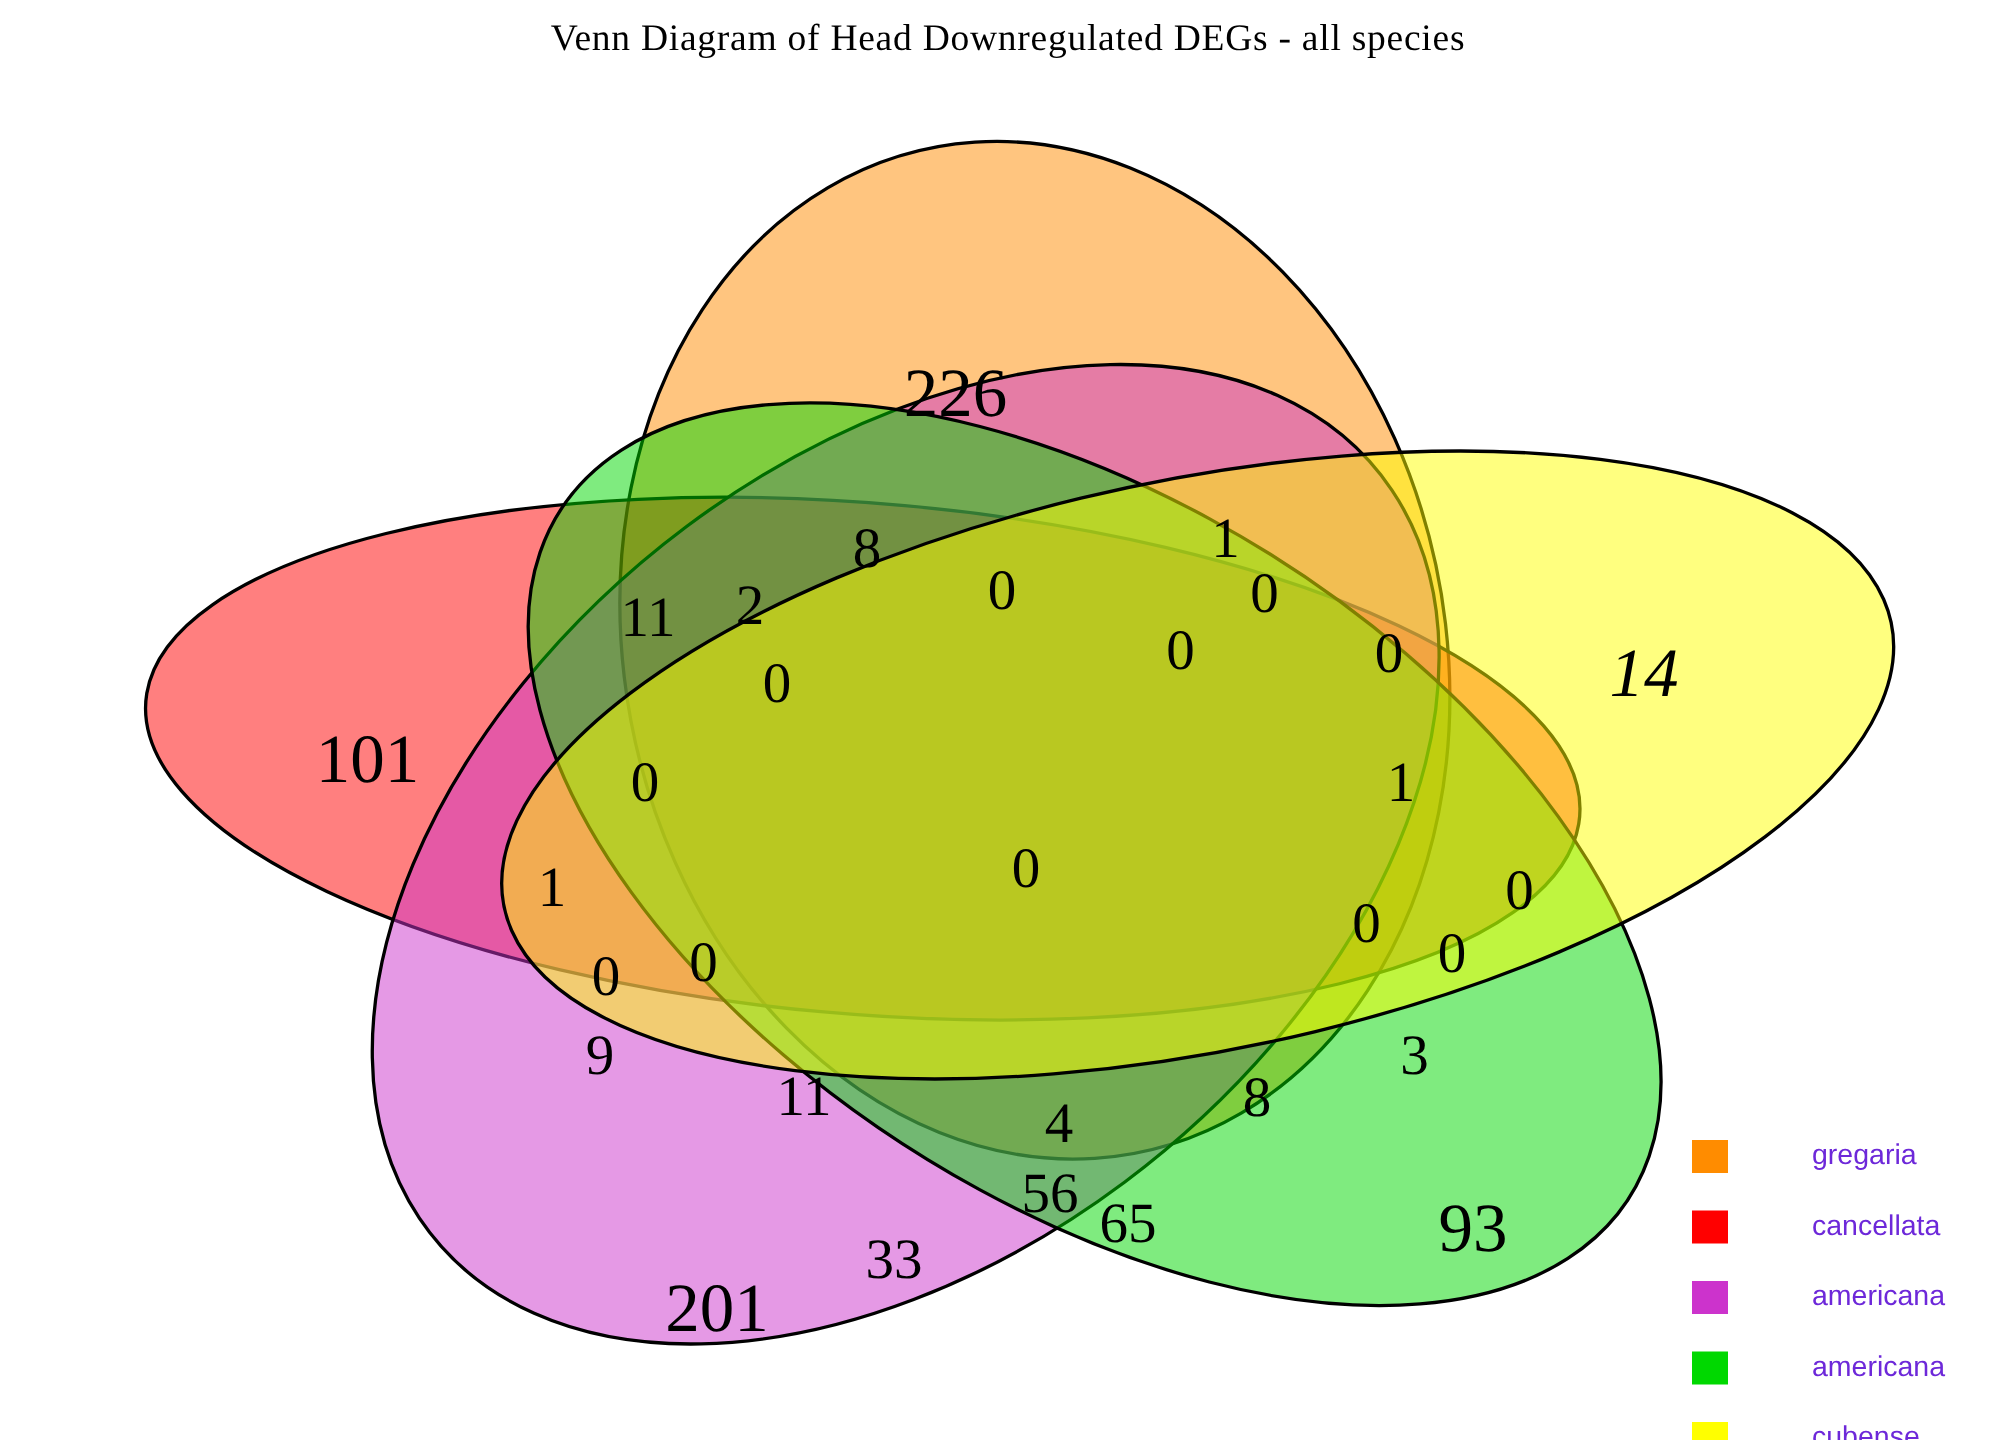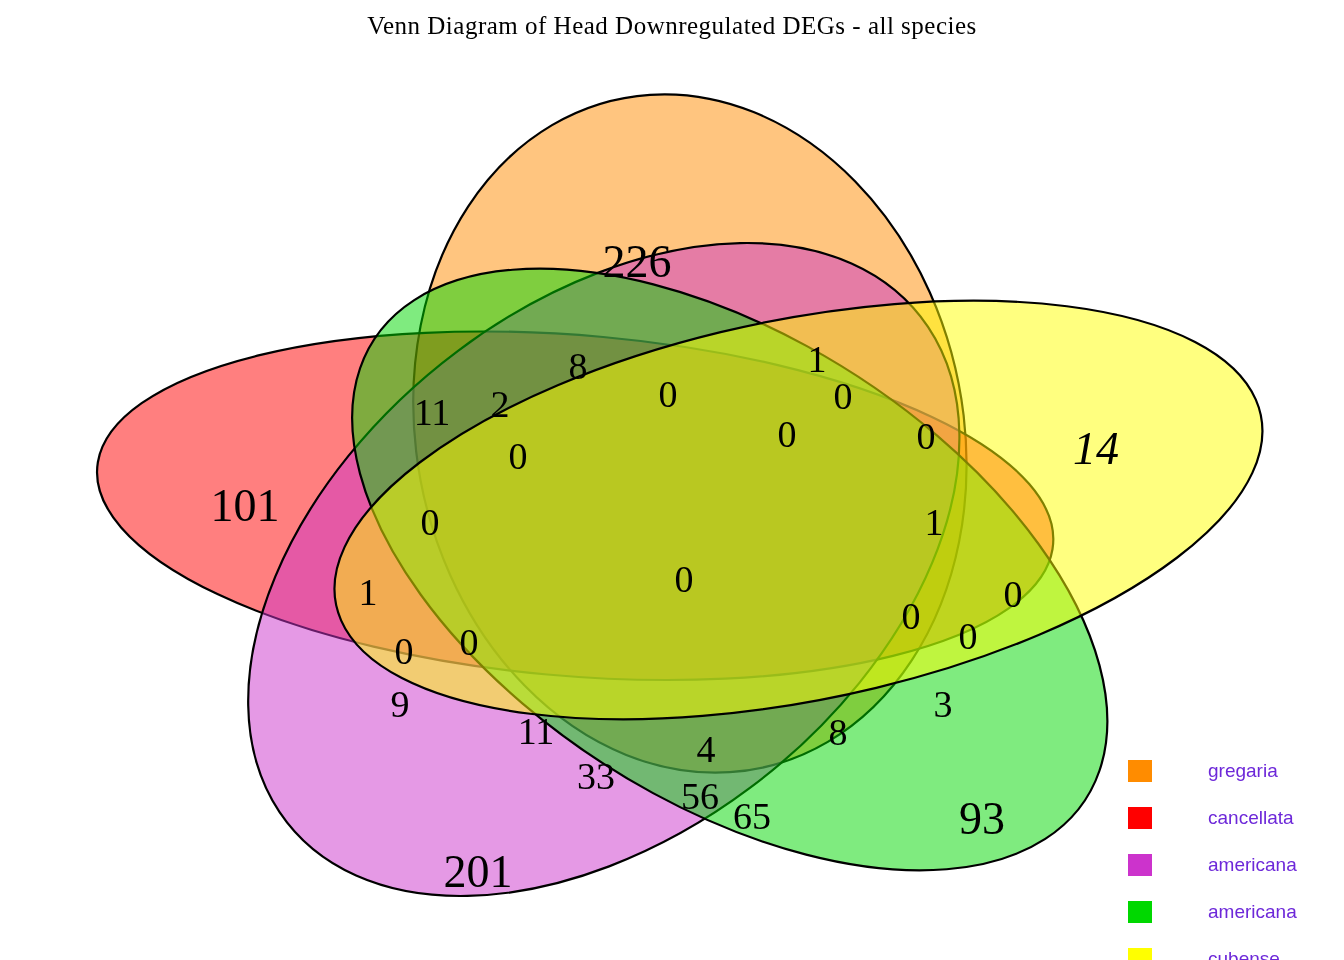--- a/index.html
+++ b/index.html
@@ -86,21 +86,21 @@
     <div class="count" style="left: 404px; top: 607px;">0</div>
     <div class="count" style="left: 469px; top: 598px;">0</div>
     <div class="count" style="left: 911px; top: 572px;">0</div>
     <div class="count" style="left: 1013px; top: 550px;">0</div>
     <div class="count" style="left: 968px; top: 592px;">0</div>
     <div class="count" style="left: 400px; top: 660px;">9</div>
     <div class="count" style="left: 943px; top: 660px;">3</div>
     <div class="count" style="left: 536px; top: 687px;">11</div>
     <div class="count" style="left: 706px; top: 705px;">4</div>
     <div class="count" style="left: 838px; top: 688px;">8</div>
-    <div class="count" style="left: 596px; top: 732px;">33</div>
+    <div class="count" style="left: 596px; top: 796px;">33</div>
     <div class="count" style="left: 700px; top: 752px;">56</div>
     <div class="count" style="left: 752px; top: 772px;">65</div>
     <div class="count big" style="left: 982px; top: 775px;">93</div>
     <div class="count big" style="left: 478px; top: 828px;">201</div>
   </div>
 
 <div class="legend">
   <div class="legend-row">
     <span class="swatch" style="background-color: rgb(255, 140, 0);"></span>
     <span class="legend-label">gregaria</span>

